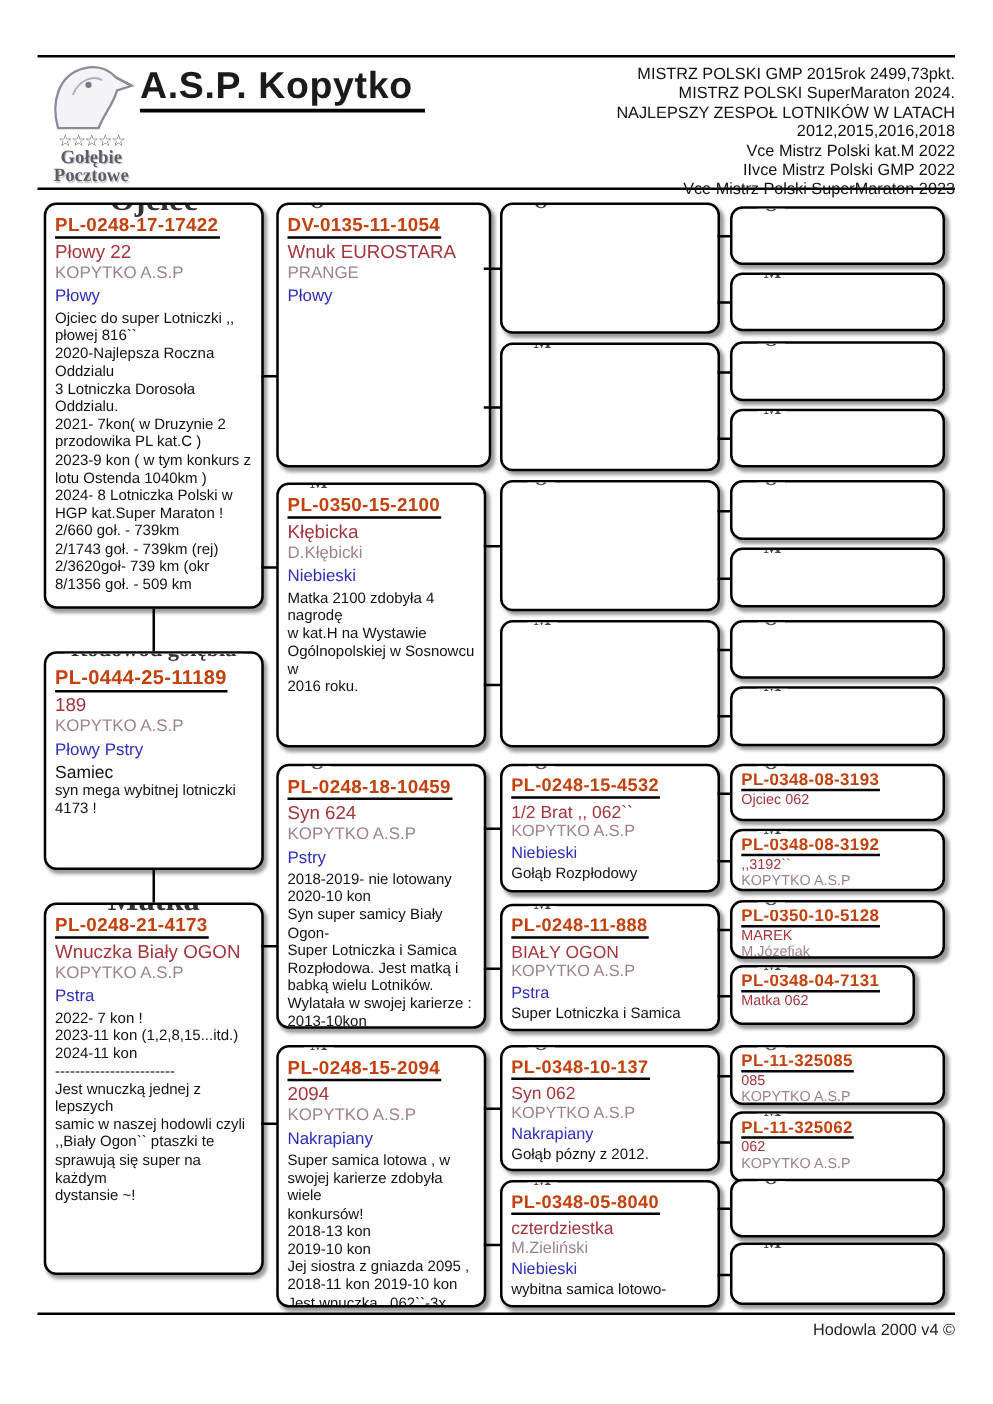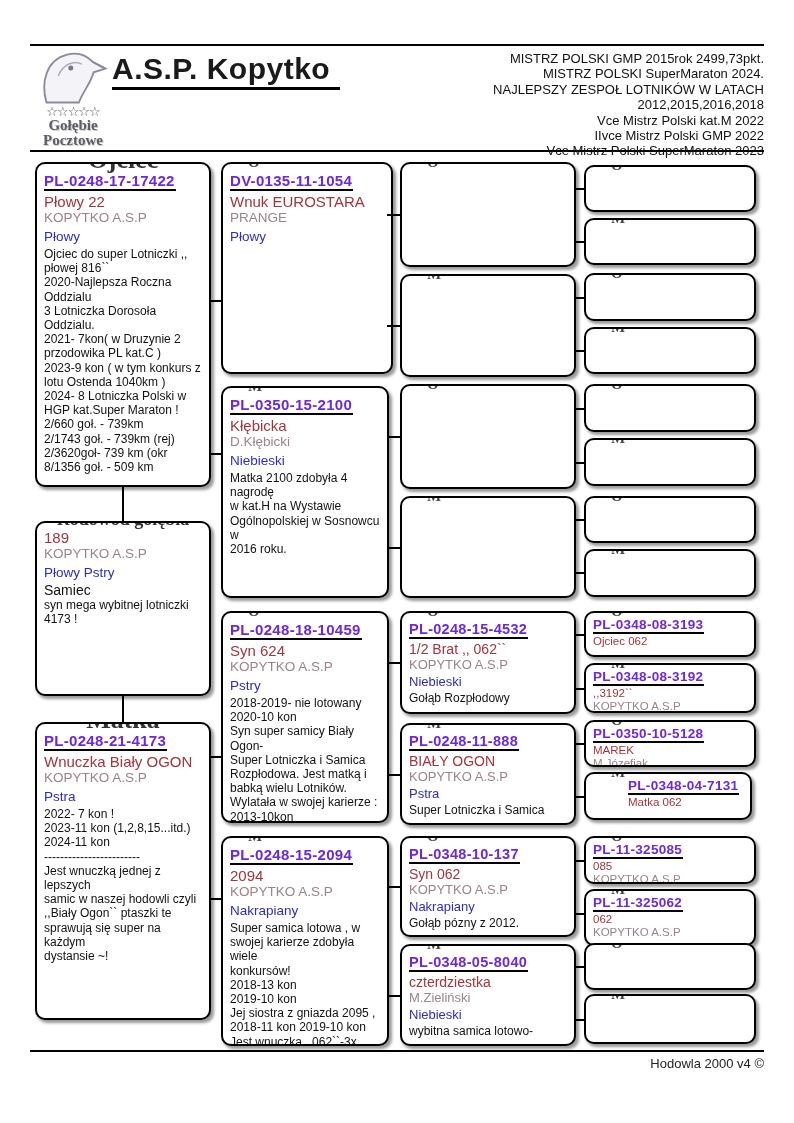--- a/index.html
+++ b/index.html
@@ -22,21 +22,21 @@
 
   
   .pbox{position:absolute;background:#fff;border:2px solid #000;border-radius:10px;
         box-shadow:2.5px 3px 3px rgba(0,0,0,.4);padding:4px 7px 2px 7px;box-sizing:border-box;
         overflow:hidden;}
   .blabel{position:absolute;top:-10px;left:20px;background:#fff;padding:0 5px;
         font-family:"Liberation Serif",serif;font-weight:bold;font-size:15px;color:#444;line-height:16px;}
   .blabel.center{left:50%;transform:translateX(-50%);white-space:nowrap;}
   .blabel.lg{font-size:26px;top:-17px;line-height:26px;color:#333;}
   .blabel.md{font-size:18px;top:-13px;line-height:19px;color:#333;}
-  .ring{display:inline-block;font-size:15px;font-weight:bold;color:#6d28d9;
+  .ring{display:inline-block;font-size:15px;font-weight:bold;color:#c2410c;
         border-bottom:2px solid #000;padding:4px 1px 0 0;letter-spacing:.3px;text-align:center;}
   .bname{font-size:15px;color:#a3353d;margin-top:2px;line-height:17px;}
   .owner{font-size:13.5px;color:#9d8289;line-height:16px;}
   .feather{font-size:13.5px;color:#2d2dba;margin-top:3px;line-height:15px;}
   .sex{font-size:14px;color:#111;margin-top:2px;line-height:16px;}
   .desc{font-size:12px;color:#111;margin-top:3px;line-height:14.2px;white-space:pre-line;}
   .sm .ring{font-size:13.5px;padding-top:1px;border-bottom-width:2px;}
   .sm .bname{font-size:11.5px;line-height:13px;margin-top:1px;}
   .sm .owner{font-size:11.5px;line-height:13px;}
   .sm{padding:2px 7px;}
@@ -97,20 +97,21 @@
 2024- 8 Lotniczka Polski w
 HGP kat.Super Maraton !
 2/660 goł. - 739km
 2/1743 goł. - 739km (rej)
 2/3620goł- 739 km (okr
 8/1356 goł. - 509 km</div>
   </div>
 
   <div class="pbox" style="left:35px;top:521px;width:176px;height:175px;">
     <div class="blabel md center">Rodowód gołębia</div>
+    <div style="margin-top:3px;"><span class="ring" style="font-size:16px;">PL-0444-25-11189</span></div>
     <div class="bname">189</div>
     <div class="owner">KOPYTKO A.S.P</div>
     <div class="feather">Płowy Pstry</div>
     <div class="sex">Samiec</div>
     <div class="desc" style="margin-top:0;">syn mega wybitnej lotniczki
 4173 !</div>
   </div>
 
   <div class="pbox" style="left:35px;top:722px;width:176px;height:298px;">
     <div class="blabel lg center">Matka</div>
@@ -259,21 +260,21 @@
     <div><span class="ring">PL-0348-08-3192</span></div>
     <div class="bname">,,3192``</div>
     <div class="owner">KOPYTKO A.S.P</div>
   </div>
   <div class="pbox sm" style="left:584px;top:720px;width:172px;height:47px;">
     <div class="blabel">O</div>
     <div><span class="ring">PL-0350-10-5128</span></div>
     <div class="bname">MAREK</div>
     <div class="owner">M.Józefiak</div>
   </div>
-  <div class="pbox sm" style="left:584px;top:772px;width:168px;height:48px;padding-left:42px;">
+  <div class="pbox sm" style="left:584px;top:772px;width:148px;height:48px;">
     <div class="blabel">M</div>
     <div><span class="ring">PL-0348-04-7131</span></div>
     <div class="bname">Matka 062</div>
   </div>
   <div class="pbox sm" style="left:584px;top:836px;width:172px;height:48px;">
     <div class="blabel">O</div>
     <div><span class="ring">PL-11-325085</span></div>
     <div class="bname">085</div>
     <div class="owner">KOPYTKO A.S.P</div>
   </div>

